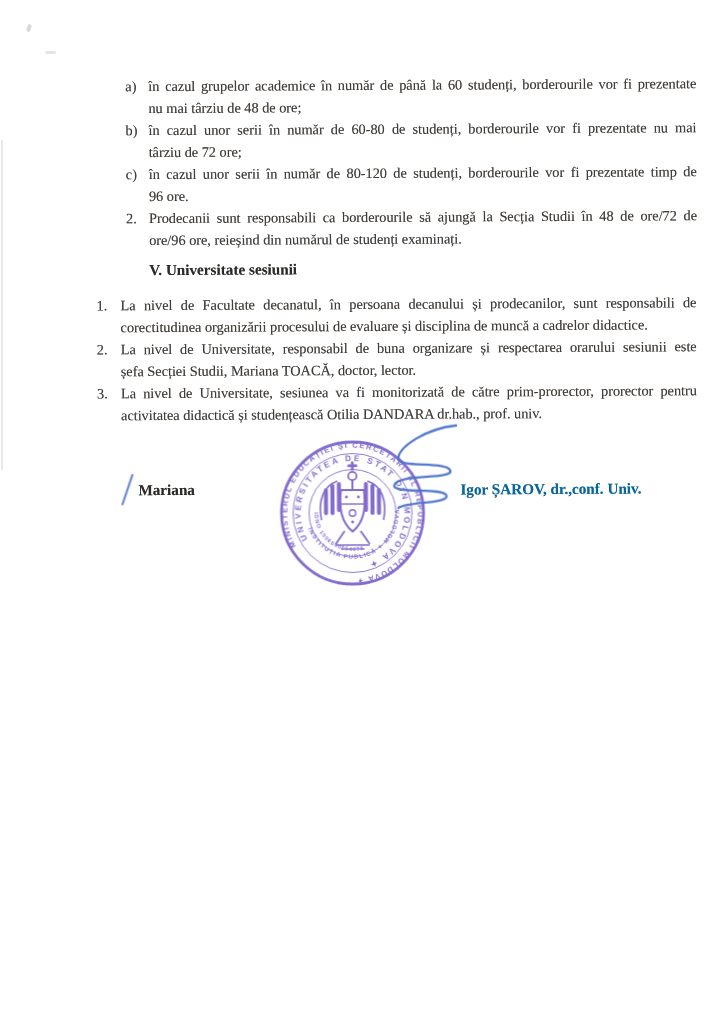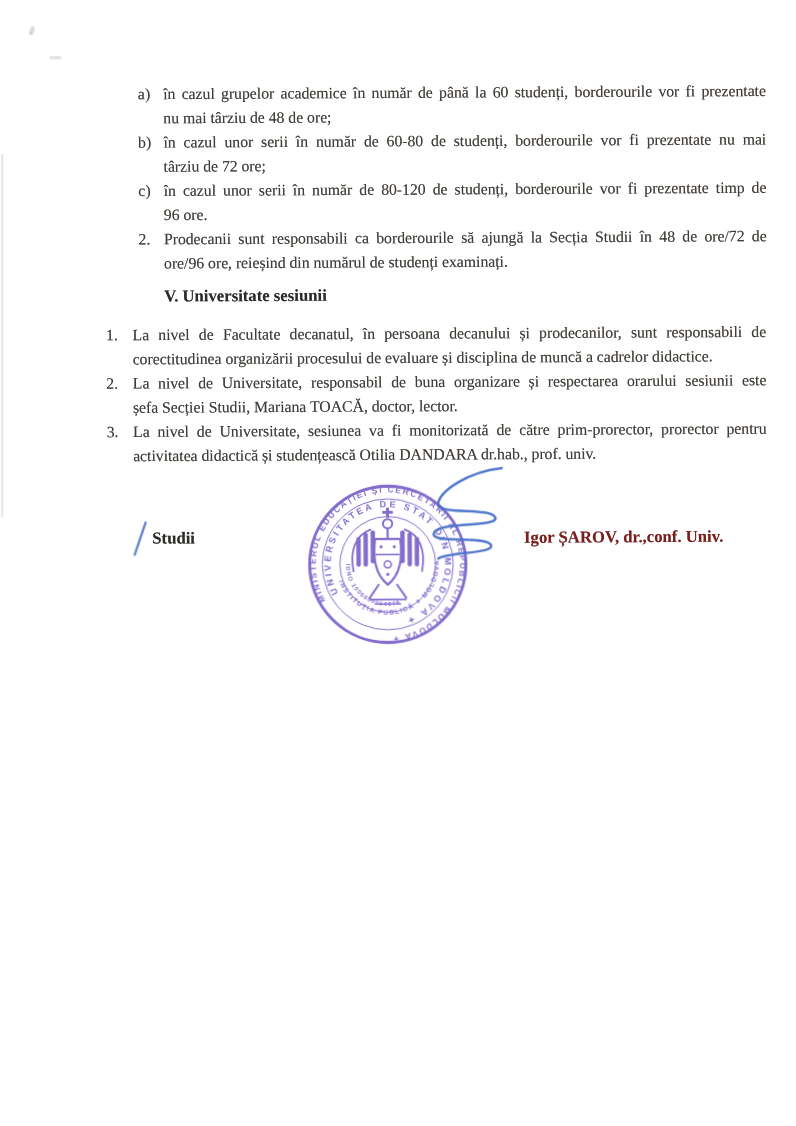--- a/index.html
+++ b/index.html
@@ -19,21 +19,21 @@
   .prov-list .marker{width:23px;}
   .mon-list .marker{width:24px;}
   .lines{flex:none;}
   .prov-list .lines{width:548px;}
   .mon-list .lines{width:576px;}
   .ln{font-size:14.4px;line-height:22px;height:22px;overflow:hidden;letter-spacing:-0.05px;}
   .jl{text-align:justify;text-align-last:justify;}
   .heading{position:absolute;left:150px;top:260px;font-weight:bold;font-size:15.2px;color:#2d2b28;}
   
   .sig-role{position:absolute;left:138px;top:480px;font-weight:bold;font-size:15.2px;color:#2d2b28;}
-  .sig-name{position:absolute;left:476px;top:481px;font-weight:bold;font-size:15.2px;color:#7f1d1d;}
+  .sig-name{position:absolute;left:460px;top:481px;font-weight:bold;font-size:15.2px;color:#0369a1;}
   .stamp-svg{position:absolute;left:277px;top:438px;width:150px;height:150px;filter:blur(.45px);opacity:.93;}
   .pen-svg{position:absolute;left:368px;top:417px;width:112px;height:96px;filter:blur(.25px);}
   .slash-svg{position:absolute;left:117px;top:472px;width:20px;height:34px;filter:blur(.2px);}
   .stamp-ink{fill:var(--stamp-ink,#6f54c5);}
   .stamp-stroke{stroke:var(--stamp-ink,#6f54c5);fill:none;}
   .pen-stroke{stroke:var(--pen-ink,#4c73c9);fill:none;stroke-linecap:round;}
   .ring-text{font-family:"Liberation Sans",sans-serif;font-weight:bold;}
   
   .artifact-dot{position:absolute;left:27px;top:24px;width:4px;height:8px;background:#b9b9bd;border-radius:2px;transform:rotate(18deg);opacity:.55;}
   .artifact-smudge{position:absolute;left:45px;top:51px;width:11px;height:3px;background:#d4d4d8;border-radius:2px;opacity:.6;}
@@ -102,21 +102,21 @@
         <div class="lines">
           <div class="ln jl">La nivel de Universitate, sesiunea va fi monitorizată de către prim-prorector, prorector pentru</div>
           <div class="ln">activitatea didactică și studențească Otilia DANDARA dr.hab., prof. univ.</div>
         </div>
       </div>
     </div>
 
     <svg class="slash-svg" viewBox="0 0 20 34">
       <path class="pen-stroke" d="M 15 2 L 5 31" stroke-width="2.2" opacity="0.85"></path>
     </svg>
-    <div class="sig-role txt">Studii</div>
+    <div class="sig-role txt">Mariana</div>
     <div class="sig-name txt">Igor ȘAROV, dr.,conf. Univ.</div>
 
     <svg class="stamp-svg" viewBox="0 0 150 150">
       <defs>
         <path id="pOuter" d="M 9.5 75 A 65.5 65.5 0 1 1 140.5 75 A 65.5 65.5 0 1 1 9.5 75"></path>
         <path id="pMid" d="M 23 75 A 52 52 0 1 1 127 75 A 52 52 0 1 1 23 75"></path>
         <path id="pIdno" d="M 38.3 65.2 A 38 38 0 0 0 96.8 106.1"></path>
         <path id="pInner" d="M 28.2 79.1 A 47 47 0 0 0 121.8 70.9"></path>
       </defs>
       <g opacity="0.92">

